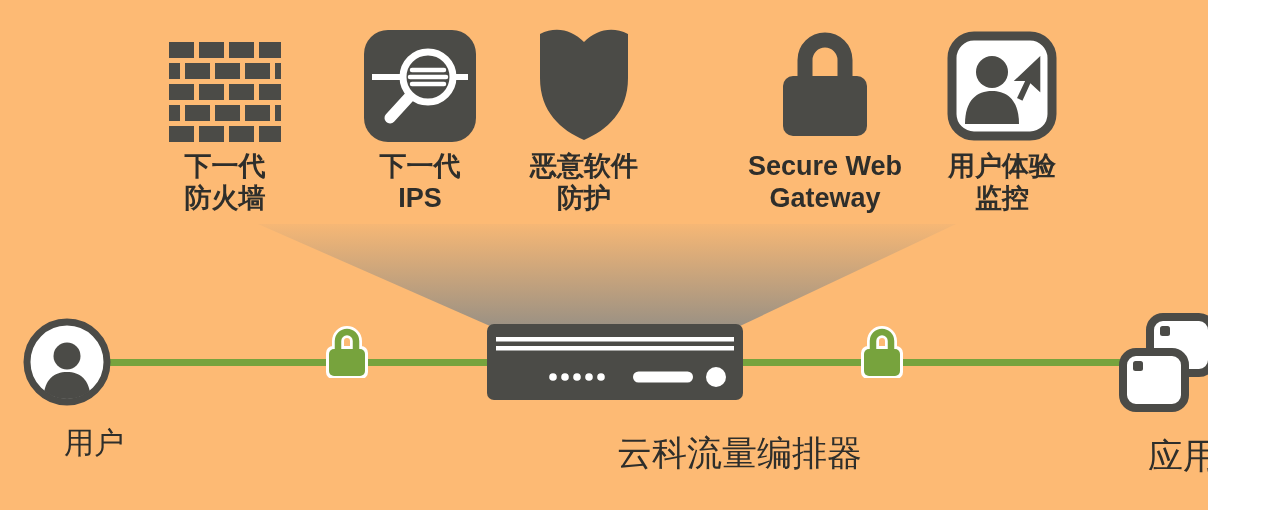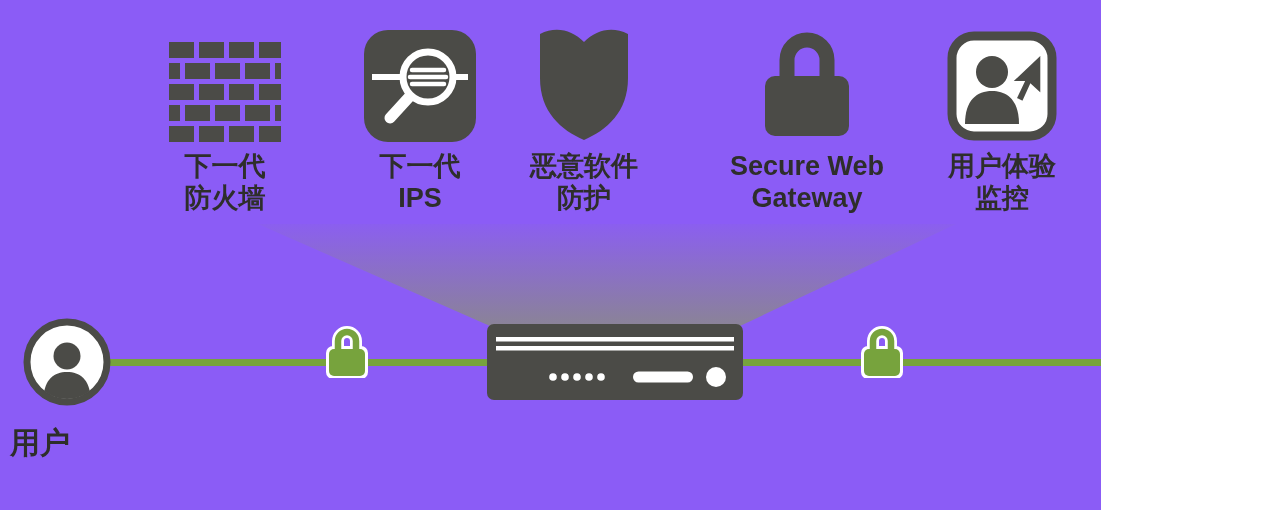--- a/index.html
+++ b/index.html
@@ -1,29 +1,29 @@
 <!DOCTYPE html>
 <html style="--dark: #4b4b47; --green: #77a33d; --text: #2e2e2b;"><head>
 <meta charset="utf-8">
 <style>
   :root { --dark:#4b4b47; --green:#77a33d; --text:#2e2e2b; }
   html,body{margin:0;padding:0;}
   body{background:#ffffff;font-family:"Liberation Sans","DejaVu Sans",sans-serif;}
-  .canvas{position:relative;width:1101px;height:510px;background:#8b5cf6;overflow:hidden;}
+  .canvas{position:relative;width:1208px;height:510px;background:#fdba74;overflow:hidden;}
 
   .funnel{position:absolute;left:250px;top:224px;}
   .flow-line{position:absolute;left:64px;top:359px;width:1106px;height:7px;background:var(--green);}
 
   .service{position:absolute;top:24px;width:190px;display:flex;flex-direction:column;align-items:center;}
   .icon-wrap{height:118px;display:flex;align-items:flex-end;justify-content:center;}
   .service-label{margin-top:9px;font-size:27px;font-weight:bold;color:var(--text);
     text-align:center;line-height:1.18;white-space:pre-line;}
 
   .abs{position:absolute;}
-  .endpoint-label{position:absolute;font-weight:bold;color:var(--text);text-align:left;}
+  .endpoint-label{position:absolute;font-weight:normal;color:var(--text);text-align:right;}
   #user-label{left:10px;top:423px;width:114px;font-size:30px;}
   #orch-label{left:362px;top:430px;width:500px;font-size:35px;}
   #app-label{left:1118px;top:433px;width:100px;font-size:35px;}
 </style>
 </head>
 <body>
 
 <div class="canvas">
 
   <svg class="funnel" width="712" height="102" viewBox="0 0 712 102">
@@ -92,21 +92,21 @@
   <div class="service" style="left:489px">
     <div class="icon-wrap">
       <svg width="112" height="116" viewBox="0 0 112 116">
         <path d="M12 8 C28 0 44 4 56 16 C68 4 84 0 100 8 L100 52 C100 86 79 104 56 114 C33 104 12 86 12 52 Z" fill="var(--dark)"></path>
       </svg>
     </div>
     <div class="service-label">恶意软件
 防护</div>
   </div>
 
-  <div class="service" style="left:712px">
+  <div class="service" style="left:730px">
     <div class="icon-wrap">
       <svg width="112" height="116" viewBox="0 0 112 116">
         <path d="M36 58 V34 a20 20 0 0 1 40 0 V58" stroke="var(--dark)" stroke-width="15" fill="none"></path>
         <rect x="14" y="50" width="84" height="60" rx="10" fill="var(--dark)"></rect>
       </svg>
     </div>
     <div class="service-label">Secure Web
 Gateway</div>
   </div>
 
@@ -166,15 +166,16 @@
   </svg>
 
   <svg class="abs" style="left:1118px;top:312px" width="100" height="104" viewBox="0 0 100 104">
     <rect x="32" y="5" width="62" height="56" rx="13" fill="#fff" stroke="var(--dark)" stroke-width="8"></rect>
     <rect x="42" y="14" width="10" height="10" rx="2.5" fill="var(--dark)"></rect>
     <rect x="5" y="40" width="62" height="56" rx="13" fill="#fff" stroke="var(--dark)" stroke-width="8"></rect>
     <rect x="15" y="49" width="10" height="10" rx="2.5" fill="var(--dark)"></rect>
   </svg>
 
   <div class="endpoint-label" id="user-label">用户</div>
+  <div class="endpoint-label" id="orch-label">云科流量编排器</div>
   <div class="endpoint-label" id="app-label">应用</div>
 
 </div>
 
 </body></html>

